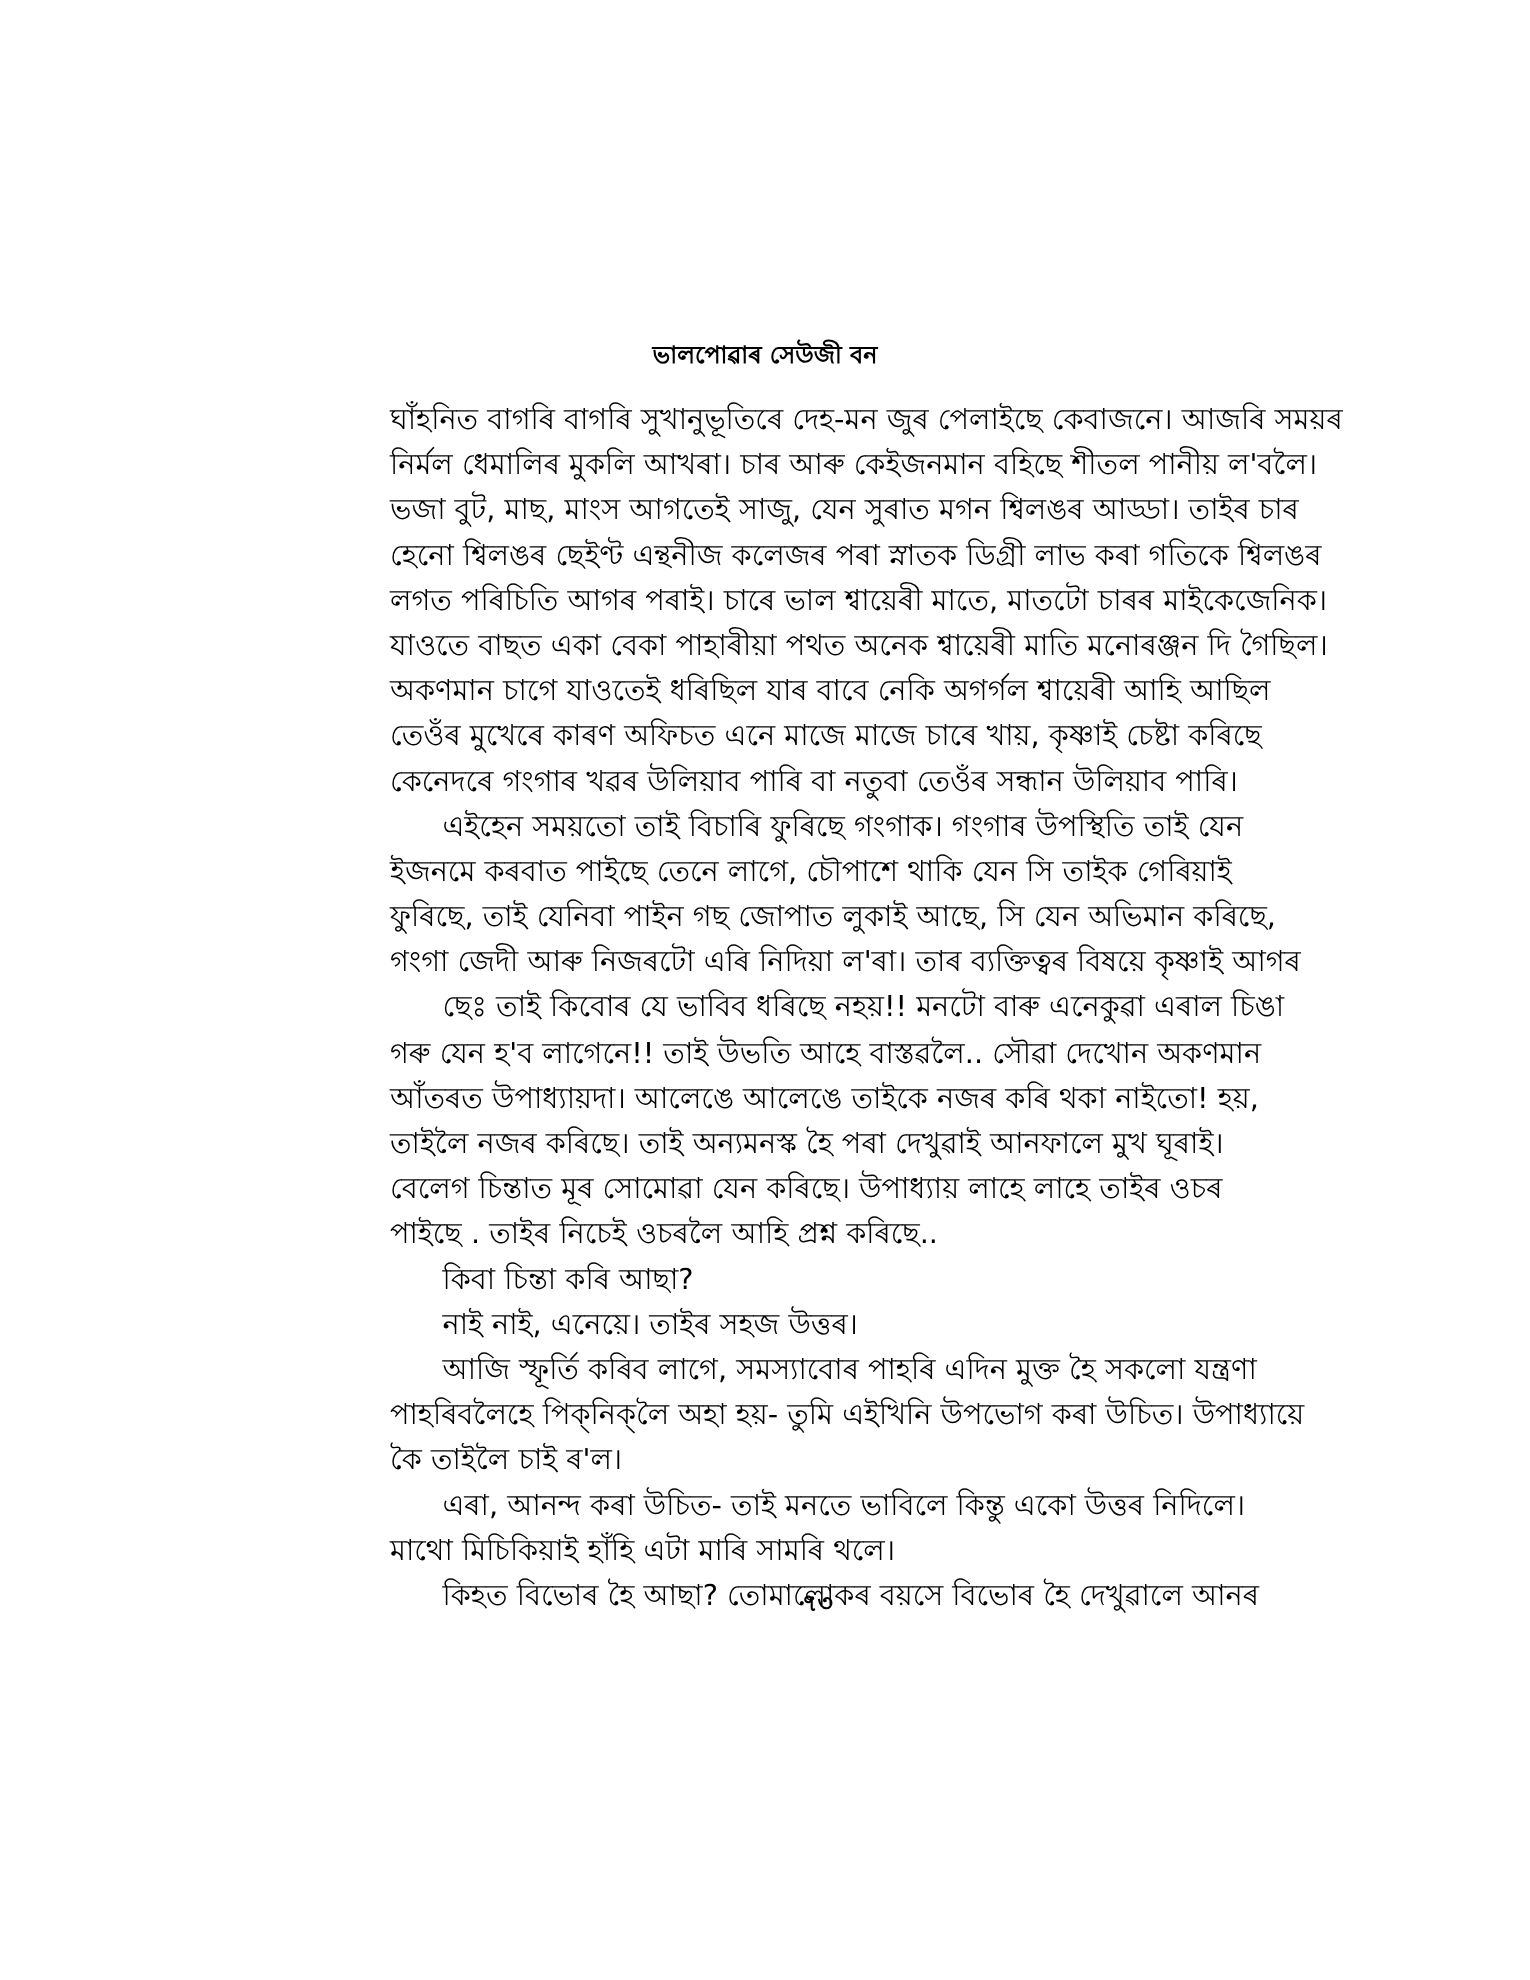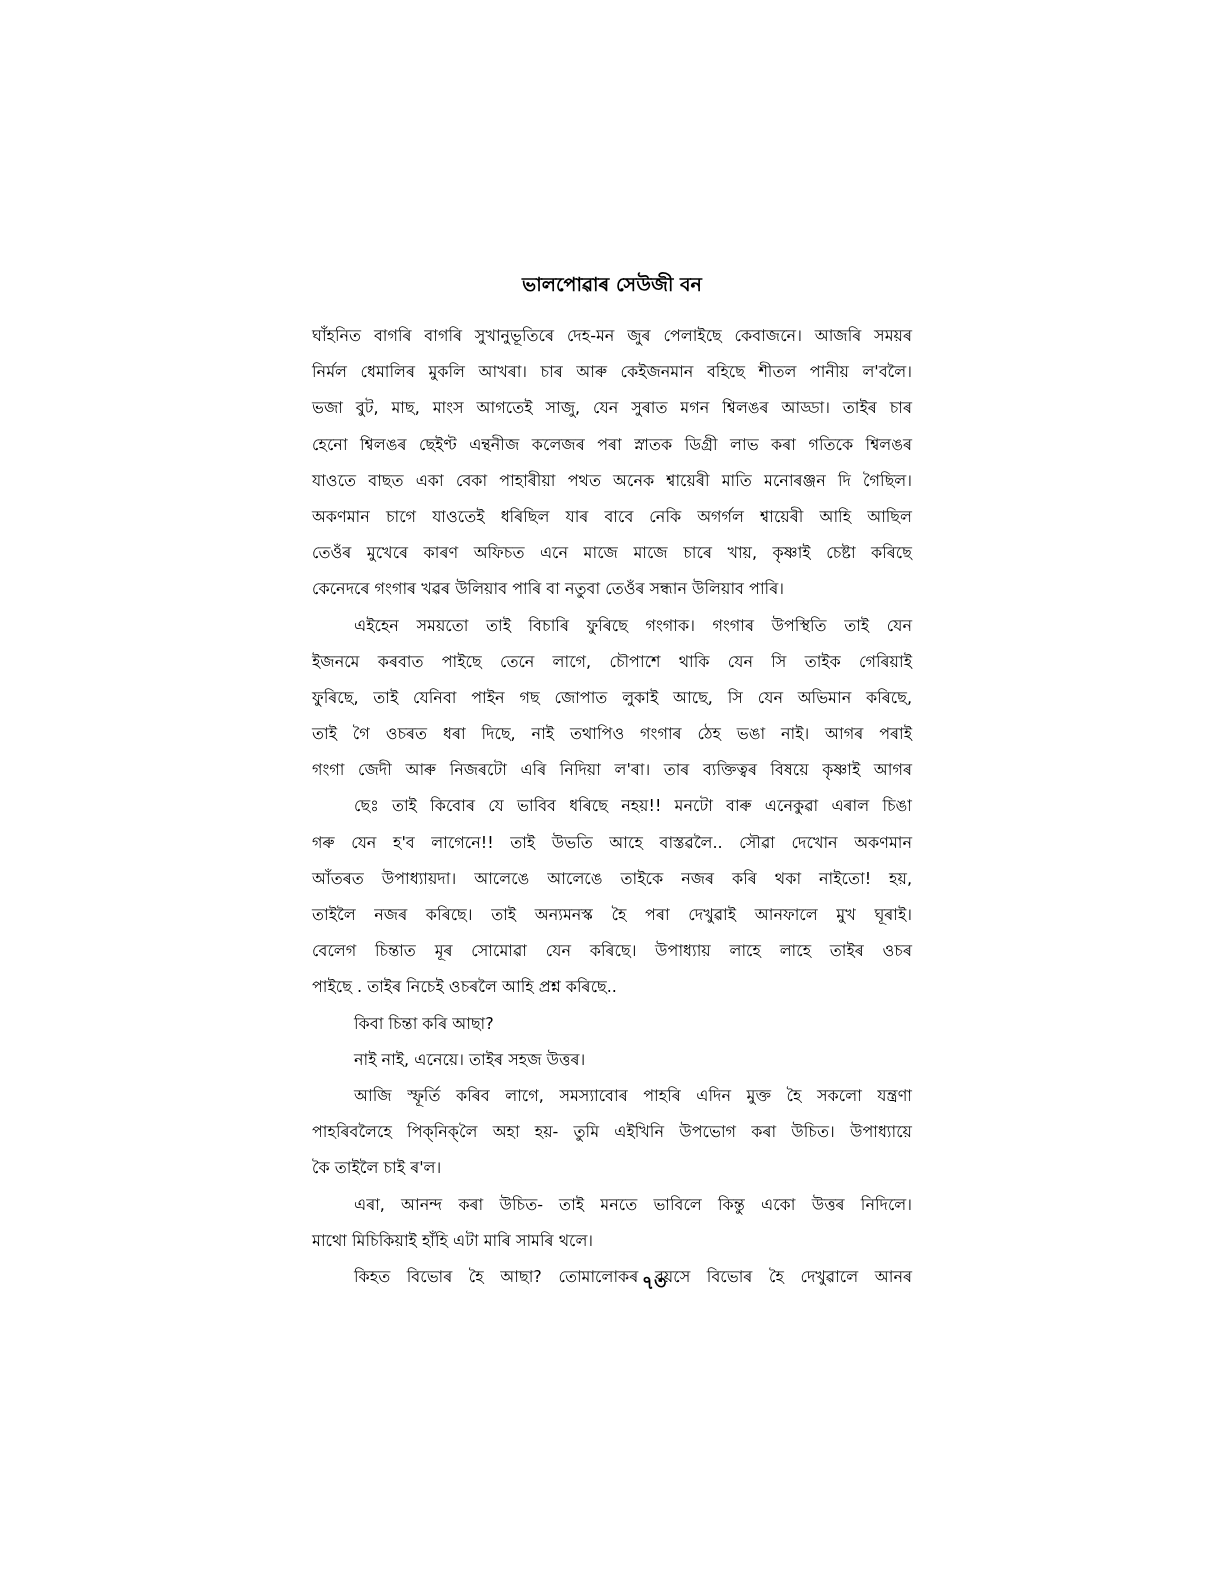--- a/index.html
+++ b/index.html
@@ -1,43 +1,43 @@
 <!DOCTYPE html>
 <html><head>
 <meta charset="utf-8">
 <style>
   html, body { margin: 0; padding: 0; background: #ffffff; }
   body { width: 1224px; height: 1584px; position: relative; overflow: hidden; }
   .page { position: absolute; left: 0; top: 0; width: 1192px; height: 1584px; background: #fff; color: #000; font-family: "DejaVu Sans", "Liberation Sans", sans-serif; }
   .title { position: absolute; top: 270px; left: 0; width: 1224px; text-align: center; font-size: 19px; font-weight: bold; line-height: 28px; }
-  .body { position: absolute; top: 318px; left: 312px; width: 600px; font-size: 16px; line-height: 36.2px; }
+  .body { position: absolute; top: 318px; left: 312px; width: 600px; font-size: 23px; line-height: 36.2px; }
   .line { display: block; white-space: nowrap; text-align: justify; text-align-last: justify; height: 36.2px; overflow: visible; }
   .line.last { text-align-last: left; }
   .line.indent { padding-left: 42px; }
   .pagenum { position: absolute; top: 1268px; left: 0; width: 1224px; text-align: center; font-size: 19px; font-weight: bold; padding-left: 42px; }
 </style>
 </head>
 <body>
 
 <div class="page">
   <div class="title">ভালপোৱাৰ সেউজী বন</div>
 
   <div class="body">
     <span class="line">ঘাঁহনিত বাগৰি বাগৰি সুখানুভূতিৰে দেহ-মন জুৰ পেলাইছে কেবাজনে। আজৰি সময়ৰ</span>
     <span class="line">নিৰ্মল ধেমালিৰ মুকলি আখৰা। চাৰ আৰু কেইজনমান বহিছে শীতল পানীয় ল'বলৈ।</span>
     <span class="line">ভজা বুট, মাছ, মাংস আগতেই সাজু, যেন সুৰাত মগন শ্বিলঙৰ আড্ডা। তাইৰ চাৰ</span>
     <span class="line">হেনো শ্বিলঙৰ ছেইণ্ট এন্থনীজ কলেজৰ পৰা স্নাতক ডিগ্ৰী লাভ কৰা গতিকে শ্বিলঙৰ</span>
+    <span class="line">লগত পৰিচিতি আগৰ পৰাই। চাৰে ভাল শ্বায়েৰী মাতে, মাতটো চাৰৰ মাইকেজেনিক।</span>
     <span class="line">যাওতে বাছত একা বেকা পাহাৰীয়া পথত অনেক শ্বায়েৰী মাতি মনোৰঞ্জন দি গৈছিল।</span>
     <span class="line">অকণমান চাগে যাওতেই ধৰিছিল যাৰ বাবে নেকি অগৰ্গল শ্বায়েৰী আহি আছিল</span>
     <span class="line">তেওঁৰ মুখেৰে কাৰণ অফিচত এনে মাজে মাজে চাৰে খায়, কৃষ্ণাই চেষ্টা কৰিছে</span>
     <span class="line last">কেনেদৰে গংগাৰ খৱৰ উলিয়াব পাৰি বা নতুবা তেওঁৰ সন্ধান উলিয়াব পাৰি।</span>
     <span class="line indent">এইহেন সময়তো তাই বিচাৰি ফুৰিছে গংগাক। গংগাৰ উপস্থিতি তাই যেন</span>
     <span class="line">ইজনমে কৰবাত পাইছে তেনে লাগে, চৌপাশে থাকি যেন সি তাইক গেৰিয়াই</span>
     <span class="line">ফুৰিছে, তাই যেনিবা পাইন গছ জোপাত লুকাই আছে, সি যেন অভিমান কৰিছে,</span>
-    <span class="line">তাই গৈ ওচৰত ধৰা দিছে, নাই তথাপিও গংগাৰ ঠেহ ভঙা নাই। আগৰ পৰাই</span>
     <span class="line">গংগা জেদী আৰু নিজৰটো এৰি নিদিয়া ল'ৰা। তাৰ ব্যক্তিত্বৰ বিষয়ে কৃষ্ণাই আগৰ</span>
     <span class="line indent">ছেঃ তাই কিবোৰ যে ভাবিব ধৰিছে নহয়!! মনটো বাৰু এনেকুৱা এৰাল চিঙা</span>
     <span class="line">গৰু যেন হ'ব লাগেনে!! তাই উভতি আহে বাস্তৱলৈ.. সৌৱা দেখোন অকণমান</span>
     <span class="line">আঁতৰত উপাধ্যায়দা। আলেঙে আলেঙে তাইকে নজৰ কৰি থকা নাইতো! হয়,</span>
     <span class="line">তাইলৈ নজৰ কৰিছে। তাই অন্যমনস্ক হৈ পৰা দেখুৱাই আনফালে মুখ ঘূৰাই।</span>
     <span class="line">বেলেগ চিন্তাত মূৰ সোমোৱা যেন কৰিছে। উপাধ্যায় লাহে লাহে তাইৰ ওচৰ</span>
     <span class="line last">পাইছে . তাইৰ নিচেই ওচৰলৈ আহি প্ৰশ্ন কৰিছে..</span>
     <span class="line indent last">কিবা চিন্তা কৰি আছা?</span>
     <span class="line indent last">নাই নাই, এনেয়ে। তাইৰ সহজ উত্তৰ।</span>
     <span class="line indent">আজি স্ফূৰ্তি কৰিব লাগে, সমস্যাবোৰ পাহৰি এদিন মুক্ত হৈ সকলো যন্ত্ৰণা</span>

